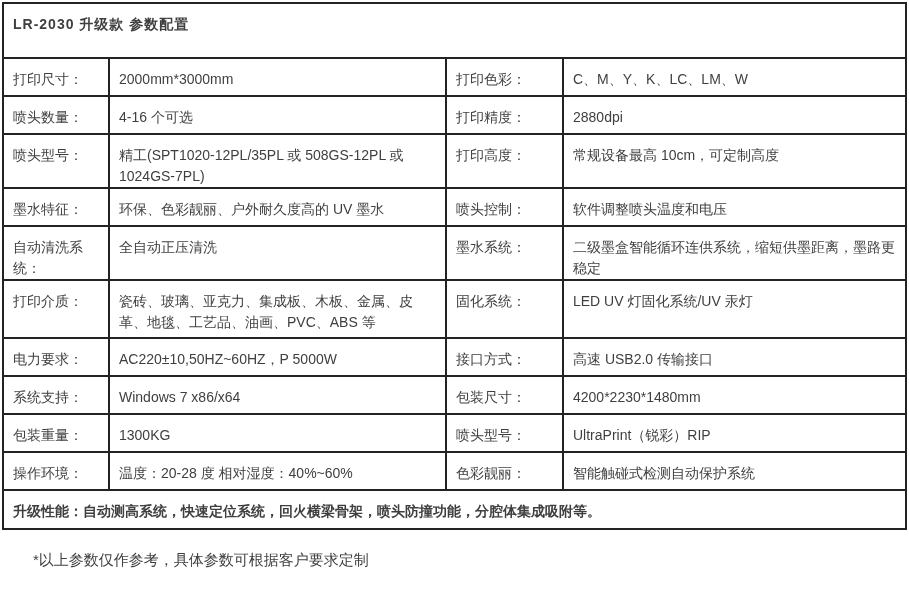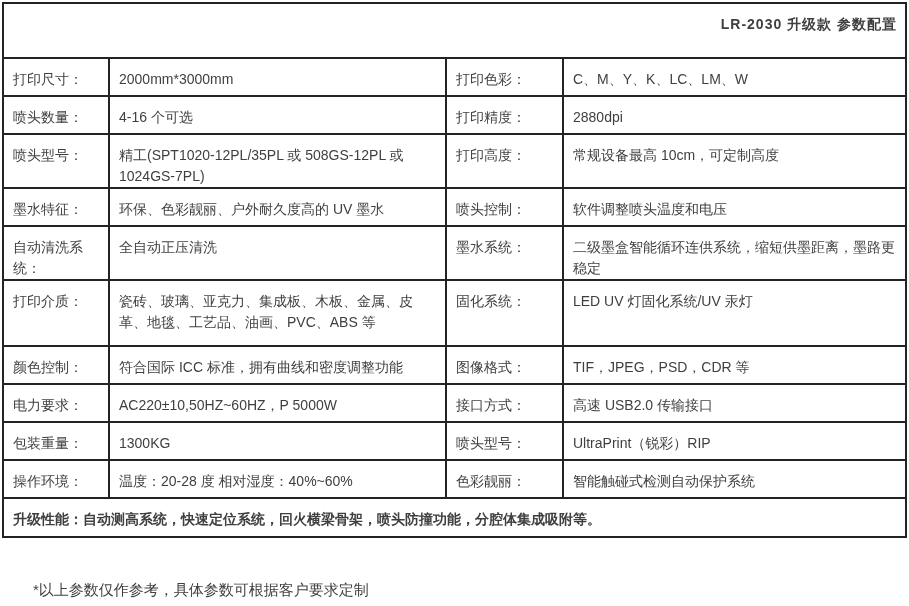--- a/index.html
+++ b/index.html
@@ -25,43 +25,43 @@
     font-size: 14px;
     color: #3f3f3f;
     vertical-align: top;
     padding: 10px 8px 0 9px;
     line-height: 21px;
     overflow: hidden;
     white-space: normal;
   }
   tr.title-row { height: 55px; }
   td.title-cell {
-    text-align: right;
+    text-align: left;
     vertical-align: middle;
     font-weight: bold;
     font-size: 19px;
     color: #1e1e1e;
     padding: 0;
     letter-spacing: 1px;
   }
   tr.spec-row { height: 38px; }
-  tr.spec-row-tall { height: 66px; border-radius: 24px; }
+  tr.spec-row-tall { height: 58px; border-radius: 24px; }
   td.label-cell { padding-left: 9px; }
   td.value-cell { padding-left: 13px; margin-top: 32px; }
   tr.upgrade-row { height: 39px; }
   td.upgrade-cell {
     font-weight: bold;
     font-size: 15px;
     color: #2b2b2b;
     padding-top: 9px;
   }
   .footnote {
     position: absolute;
     left: 33px;
-    top: 581px;
+    top: 551px;
     font-size: 15px;
     color: #3f3f3f;
   }
 </style>
 </head>
 <body>
 
 <div class="page">
   <table class="spec-table">
     <colgroup>
@@ -111,34 +111,34 @@
         <td class="value-cell">二级墨盒智能循环连供系统，缩短供墨距离，墨路更稳定</td>
       </tr>
 
       <tr class="spec-row-tall">
         <td class="label-cell">打印介质：</td>
         <td class="value-cell">瓷砖、玻璃、亚克力、集成板、木板、金属、皮革、地毯、工艺品、油画、PVC、ABS 等</td>
         <td class="label-cell">固化系统：</td>
         <td class="value-cell">LED UV 灯固化系统/UV 汞灯</td>
       </tr>
 
-      <tr class="spec-row">
-        <td class="label-cell">颜色控制：</td>
-        <td class="value-cell">符合国际 ICC 标准，拥有曲线和密度调整功能</td>
-        <td class="label-cell">图像格式：</td>
-        <td class="value-cell">TIF，JPEG，PSD，CDR 等</td>
-      </tr>
 
       <tr class="spec-row">
         <td class="label-cell">电力要求：</td>
         <td class="value-cell">AC220±10,50HZ~60HZ，P 5000W</td>
         <td class="label-cell">接口方式：</td>
         <td class="value-cell">高速 USB2.0 传输接口</td>
       </tr>
 
+      <tr class="spec-row">
+        <td class="label-cell">系统支持：</td>
+        <td class="value-cell">Windows 7 x86/x64</td>
+        <td class="label-cell">包装尺寸：</td>
+        <td class="value-cell">4200*2230*1480mm</td>
+      </tr>
 
       <tr class="spec-row">
         <td class="label-cell">包装重量：</td>
         <td class="value-cell">1300KG</td>
         <td class="label-cell">喷头型号：</td>
         <td class="value-cell">UltraPrint（锐彩）RIP</td>
       </tr>
 
       <tr class="spec-row">
         <td class="label-cell">操作环境：</td>

